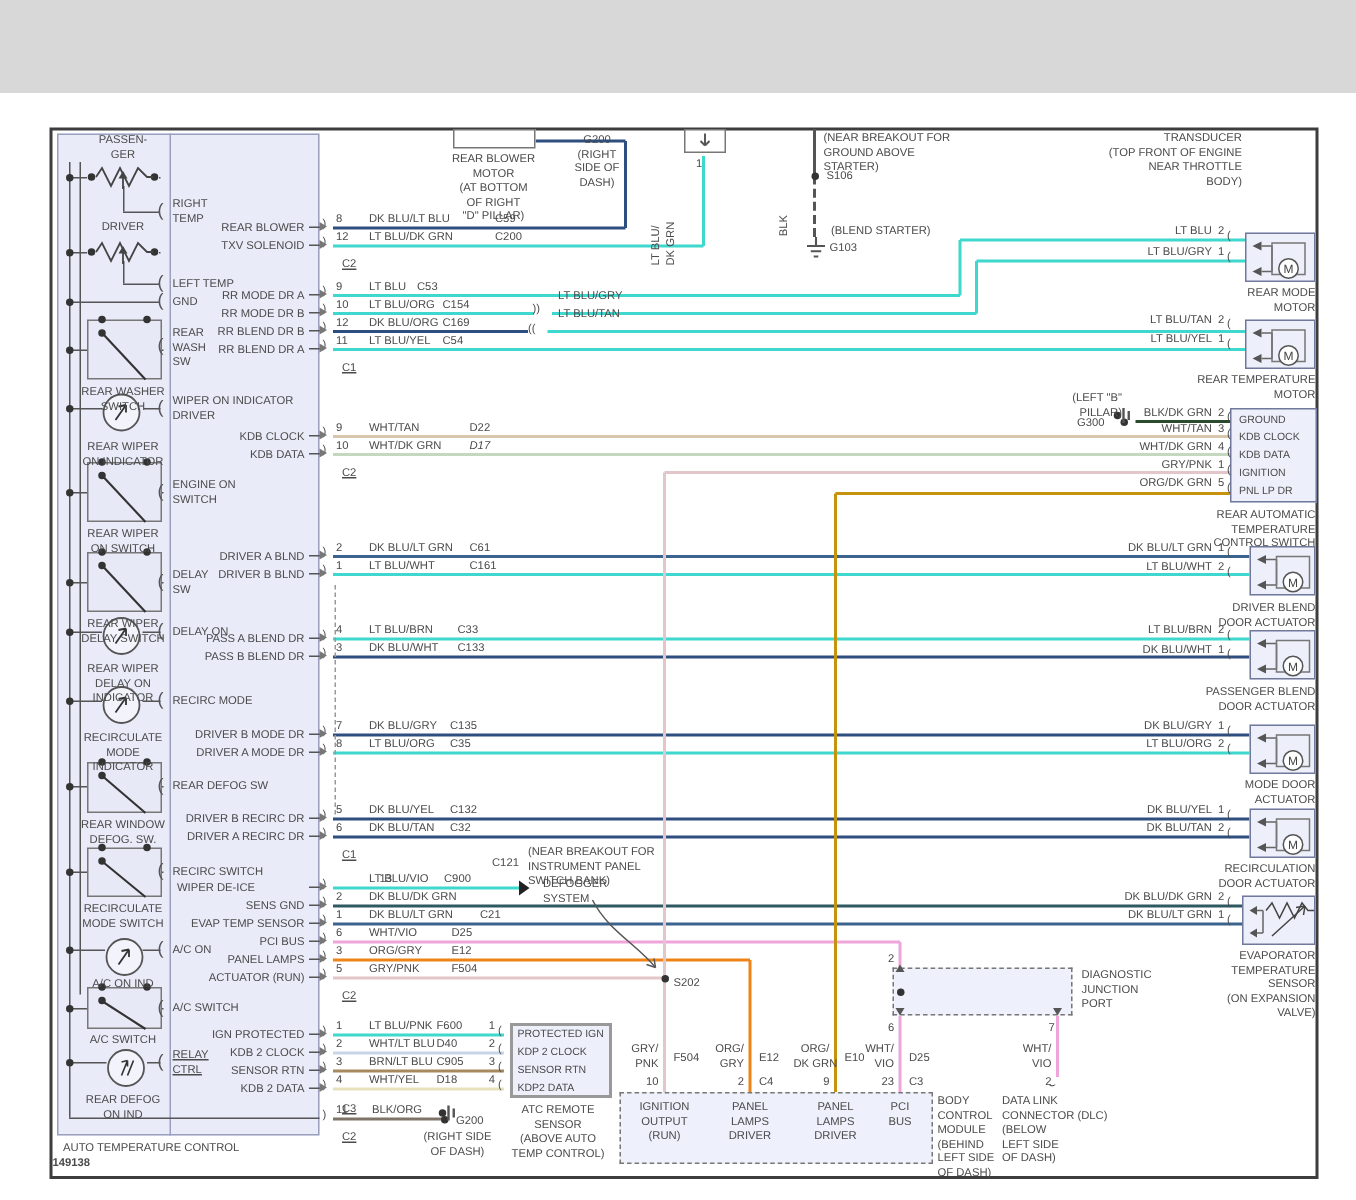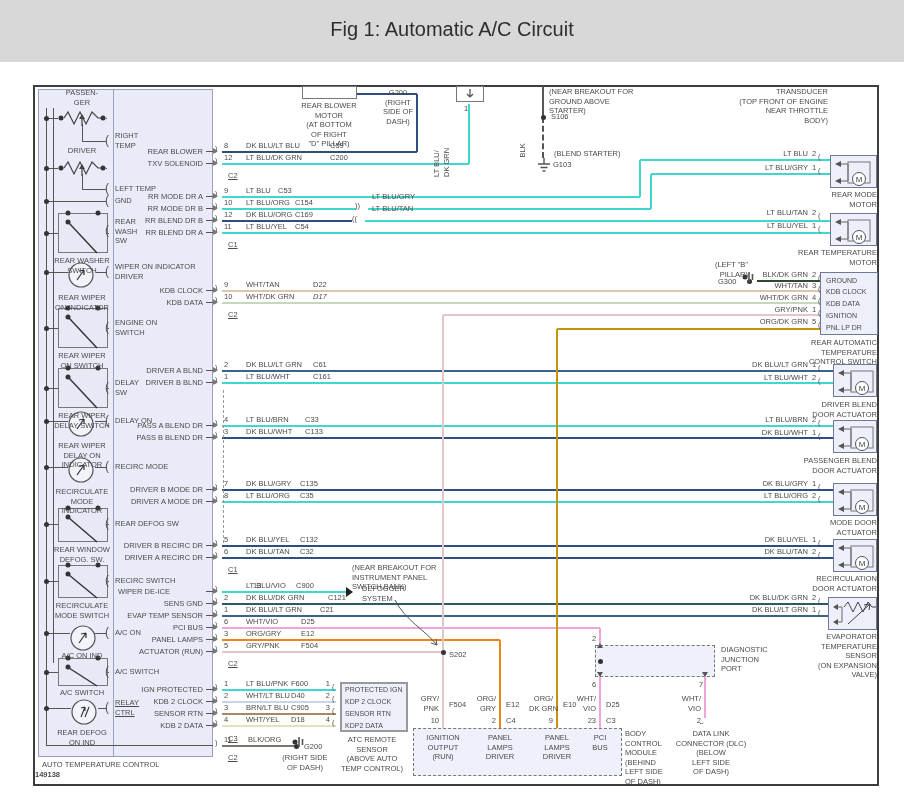--- a/index.html
+++ b/index.html
@@ -25,21 +25,20 @@
   .tri{position:absolute;width:0;height:0;z-index:5;}
   .rot{transform:rotate(-90deg);transform-origin:left bottom;}
   .ctag{text-decoration:underline;}
   svg{position:absolute;overflow:visible;z-index:4;}
 </style>
 </head>
 <body>
 
 <div id="stage">
   <div id="titlebar"></div>
-  <div id="titletext">Fig 1: Automatic A/C Circuit</div>
   <div id="frame"></div>
   <div id="panel"></div>
   <div id="panel-divider"></div>
   <div class="t" style="left:42px;top:760px;width:160px;">AUTO TEMPERATURE CONTROL</div>
   <div class="t" style="left:35px;top:770px;font-weight:bold;">149138</div>
   <div id="diagram">
       <div class="hw" style="left: 222px; top: 151px; width: 195px; background: rgb(45, 78, 126); height: 2px;"></div>
       <div class="t" style="left: 215px; top: 144px;">)</div>
       <div class="t" style="left: 224px; top: 141px;">8</div>
       <div class="t" style="left: 246px; top: 141px;">DK BLU/LT BLU</div>
@@ -121,21 +120,21 @@
       <div class="t" style="left: 300px; top: 547px;">C32</div>
       <div class="hw" style="left: 222px; top: 591px; width: 124px; background: rgb(63, 216, 206); height: 2px;"></div>
       <div class="t" style="left: 215px; top: 584px;">)</div>
       <div class="t" style="left: 224px; top: 581px; margin-left: 29px;">13</div>
       <div class="t" style="left: 246px; top: 581px;">LT BLU/VIO</div>
       <div class="t" style="left: 296px; top: 581px;">C900</div>
       <div class="hw" style="left: 222px; top: 603px; width: 606px; background: rgb(47, 88, 96); height: 2px;"></div>
       <div class="t" style="left: 215px; top: 596px;">)</div>
       <div class="t" style="left: 224px; top: 593px;">2</div>
       <div class="t" style="left: 246px; top: 593px;">DK BLU/DK GRN</div>
-      <div class="t" style="left: 328px; top: 593px;">C121</div>
+      <div class="t" style="left: 328px; top: 570px;">C121</div>
       <div class="hw" style="left: 222px; top: 615px; width: 606px; background: rgb(58, 100, 142); height: 2px;"></div>
       <div class="t" style="left: 215px; top: 608px;">)</div>
       <div class="t" style="left: 224px; top: 605px;">1</div>
       <div class="t" style="left: 246px; top: 605px;">DK BLU/LT GRN</div>
       <div class="t" style="left: 320px; top: 605px;">C21</div>
       <div class="hw" style="left: 222px; top: 627px; width: 378px; background: rgb(239, 165, 220); height: 2px;"></div>
       <div class="t" style="left: 215px; top: 620px;">)</div>
       <div class="t" style="left: 224px; top: 617px;">6</div>
       <div class="t" style="left: 246px; top: 617px;">WHT/VIO</div>
       <div class="t" style="left: 301px; top: 617px;">D25</div>
@@ -658,21 +657,21 @@
 TEMP CONTROL)</div>
       <div class="t" style="left: 625px; top: 729px; width: 46px; text-align: left;">BODY
 CONTROL
 MODULE
 (BEHIND
 LEFT SIDE
 OF DASH)</div>
       <div class="t" style="left: 721px; top: 645px; width: 52px; text-align: left;">DIAGNOSTIC
 JUNCTION
 PORT</div>
-      <div class="t" style="left: 668px; top: 729px; width: 86px; text-align: center;">DATA LINK
+      <div class="t" style="left: 668px; top: 729px; width: 86px; ">DATA LINK
 CONNECTOR (DLC)
 (BELOW
 LEFT SIDE
 OF DASH)</div>
       <div class="t" style="left: 551px; top: 112px;">S106</div>
       <div class="t" style="left: 553px; top: 160px;">G103</div>
       <div class="t" style="left: 718px; top: 277px;">G300</div>
       <div class="t" style="left: 449px; top: 650px;">S202</div>
       <div class="t" style="left: 304px; top: 742px;">G200</div>
       <div class="t" style="left: 592px; top: 634px;">2</div>

